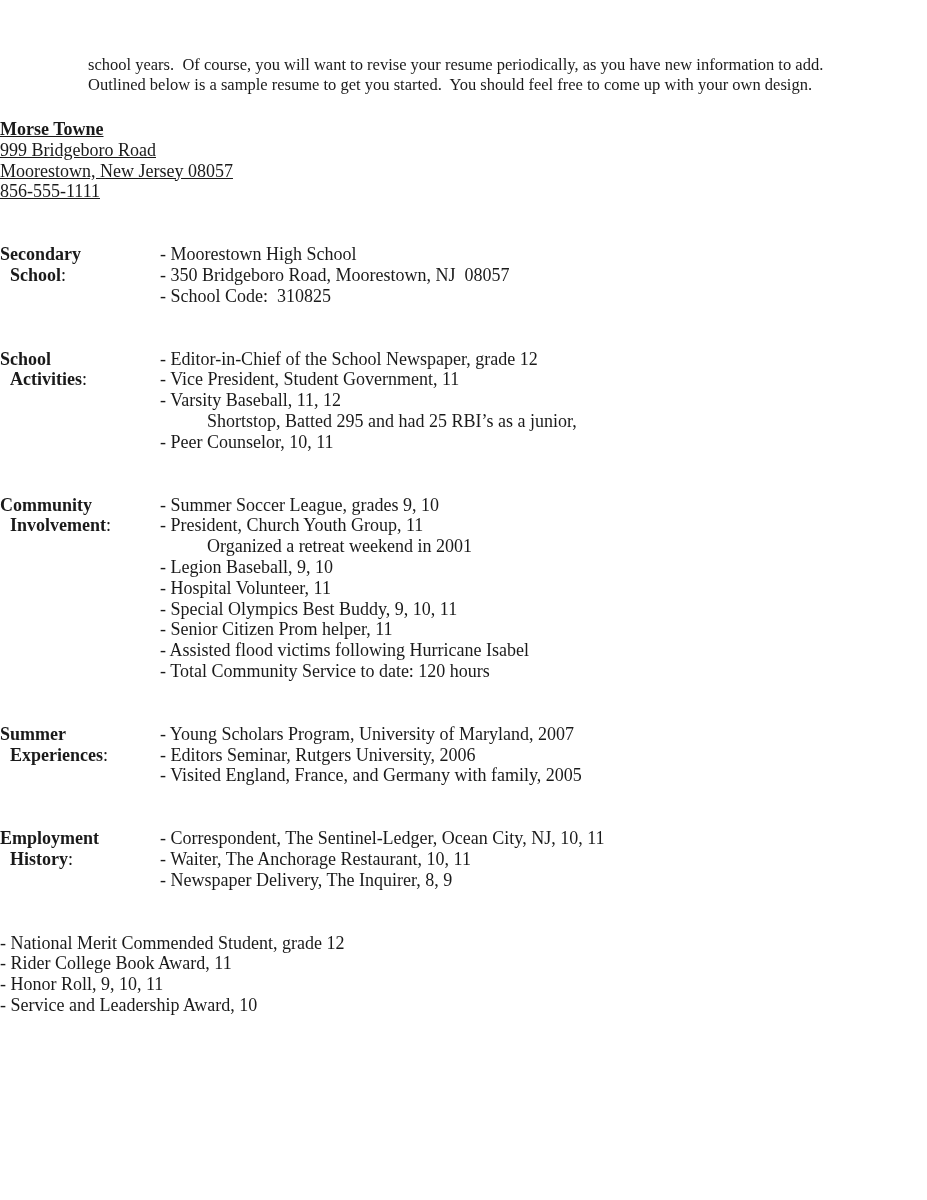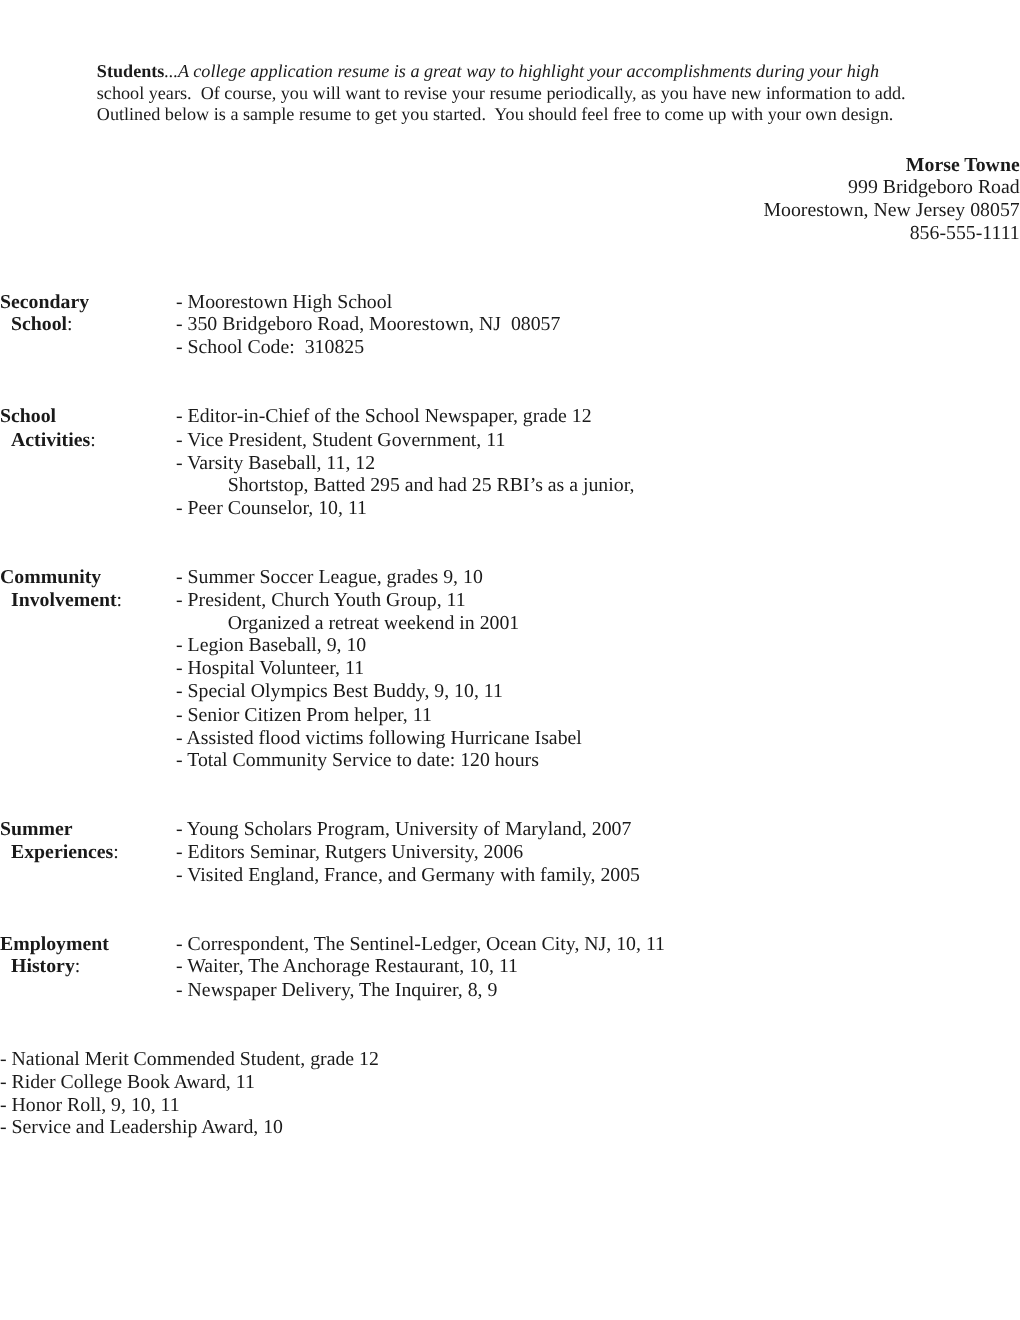--- a/index.html
+++ b/index.html
@@ -30,23 +30,24 @@
   }
   .intro-line {
     display: block;
     white-space: pre;
   }
   .intro-lead { font-weight: bold; font-style: normal; }
   .intro-italic { font-style: italic; }
   
   .contact {
     margin-top: 25px;
-    text-align: right;
+    text-align: left;
     font-size: 18px;
     line-height: 20.8px;
+    text-decoration: underline;
   }
   .contact-name { font-weight: bold; }
   
   #sections { margin-top: 42px; }
   .section {
     display: flex;
     align-items: flex-start;
     margin-bottom: 42px;
     font-size: 18px;
     line-height: 20.8px;
@@ -61,21 +62,20 @@
   .items { flex: 1; }
   .item { white-space: pre; }
   .item.indent { padding-left: 47px; }
 </style>
 </head>
 <body>
 
 <div class="page">
 
   <p class="intro">
-    <span class="intro-line"><b class="intro-lead">Students</b><i class="intro-italic">...A college application resume is a great way to highlight your accomplishments during your high</i></span>
     <span class="intro-line">school years.  Of course, you will want to revise your resume periodically, as you have new information to add.</span>
     <span class="intro-line">Outlined below is a sample resume to get you started.  You should feel free to come up with your own design.</span>
   </p>
 
   <div class="contact">
     <div class="contact-name">Morse Towne</div>
     <div class="contact-line">999 Bridgeboro Road</div>
     <div class="contact-line">Moorestown, New Jersey 08057</div>
     <div class="contact-line">856-555-1111</div>
   </div>

